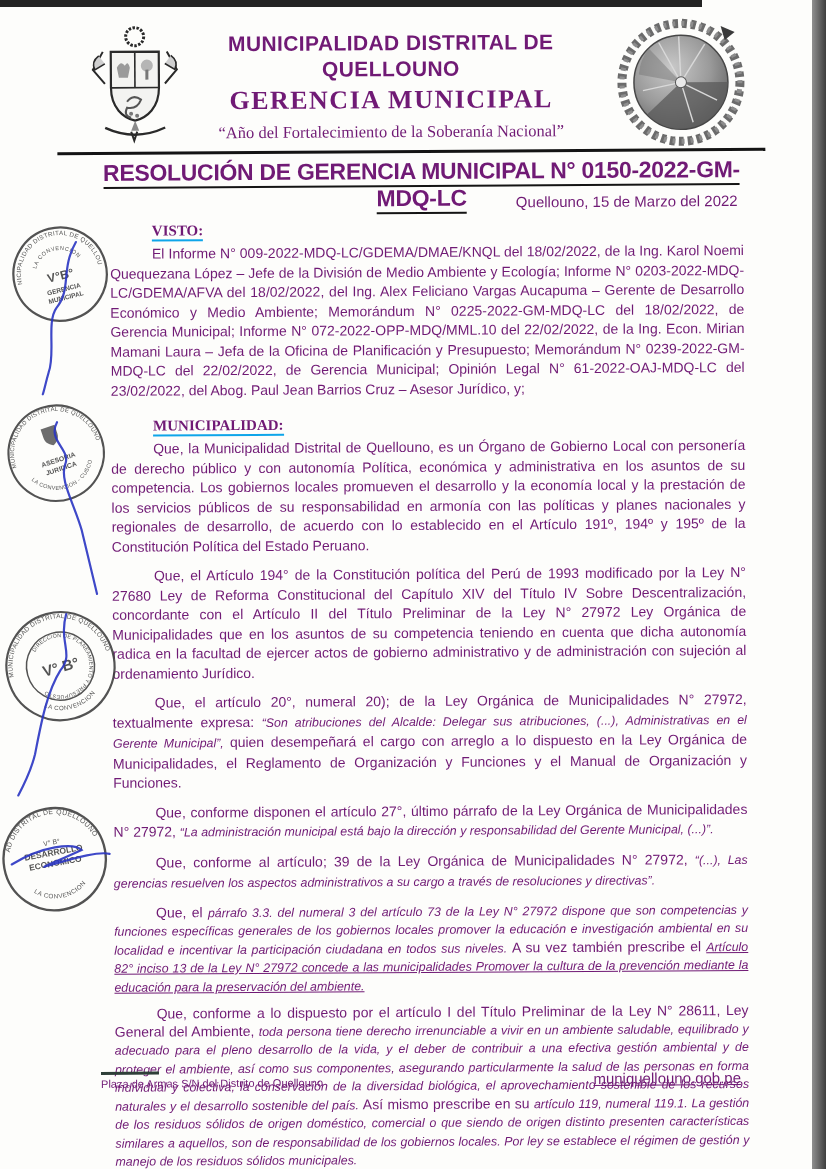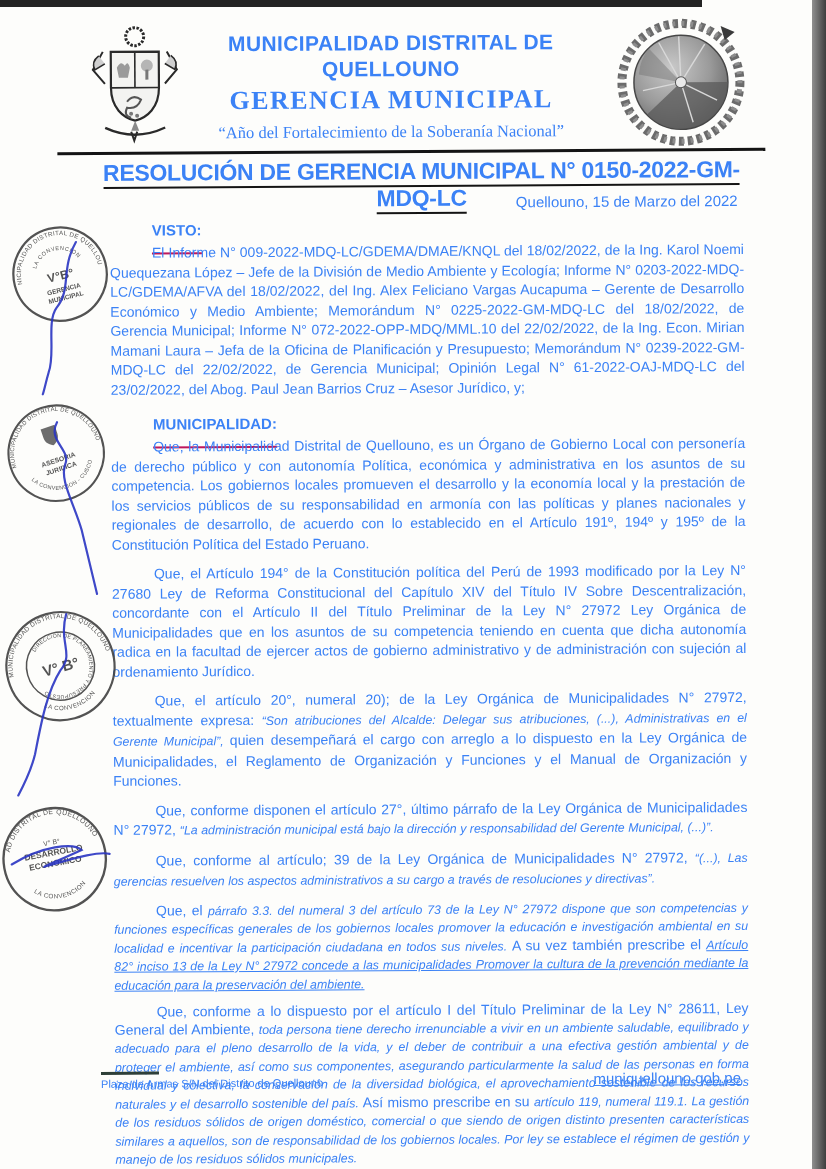--- a/index.html
+++ b/index.html
@@ -1,17 +1,17 @@
 <!DOCTYPE html>
 <html><head>
 <meta charset="utf-8">
 <style>
   html,body{margin:0;padding:0;background:#e8e8e8;}
   .page{position:relative;width:826px;height:1169px;background:#fdfdfb;overflow:hidden;
-        font-family:"Liberation Sans",sans-serif;color:#3b82f6;}
+        font-family:"Liberation Sans",sans-serif;color:#701a75;}
   .content{position:absolute;inset:0;transform:rotate(-0.35deg);}
   
   .scan-top{position:absolute;left:0;top:0;width:702px;height:7px;background:#232323;}
   .scan-right{position:absolute;right:0;top:0;width:14px;height:1169px;
               background:linear-gradient(to right,#909090,#3e3e3e);}
   
   .coat{position:absolute;left:88px;top:22px;width:100px;height:120px;}
   .htext{position:absolute;left:190px;top:30px;width:408px;text-align:center;}
   .org{font-weight:bold;font-size:21px;line-height:26px;letter-spacing:.4px;}
   .office{font-family:"Liberation Serif",serif;font-weight:bold;font-size:26px;
@@ -19,21 +19,21 @@
   .motto{font-family:"Liberation Serif",serif;font-size:16.5px;margin-top:7px;}
   .seal{position:absolute;left:612px;top:14px;width:146px;height:142px;}
   .rule{position:absolute;left:60px;top:150px;width:708px;height:3px;background:#141414;}
   .title{position:absolute;left:92px;top:158px;width:664px;text-align:center;
          font-weight:bold;font-size:23px;letter-spacing:-0.3px;}
   .title span{border-bottom:2.5px solid #141414;padding-bottom:1px;}
   .dateline{position:absolute;right:86px;top:194px;font-size:15px;}
   
   .doc{position:absolute;left:112px;top:220px;width:634px;font-size:14px;}
   .shead{margin:0 0 5px 42px;font-weight:bold;font-size:15px;}
-  .shead span{border-bottom:2px solid #be185d;padding-bottom:14px;}
+  .shead span{border-bottom:2px solid #0ea5e9;padding-bottom:1px;font-family:Liberation Serif, serif;}
   .doc p{margin:0 0 10px 0;text-align:justify;text-indent:42px;line-height:19.5px;}
   .doc p.tight{line-height:17.5px;margin-bottom:9px;}
   .q{font-style:italic;font-size:12.4px;}
   .qu{font-style:italic;font-size:12.4px;text-decoration:underline;}
   .gap{height:6px;}
   
   .footer-rule{position:absolute;left:98px;top:1070px;width:58px;height:3px;background:#2e3f38;}
   .address{position:absolute;left:98px;top:1076px;font-size:11px;}
   .website{position:absolute;right:88px;top:1071px;font-size:15px;text-decoration:underline;}
   

